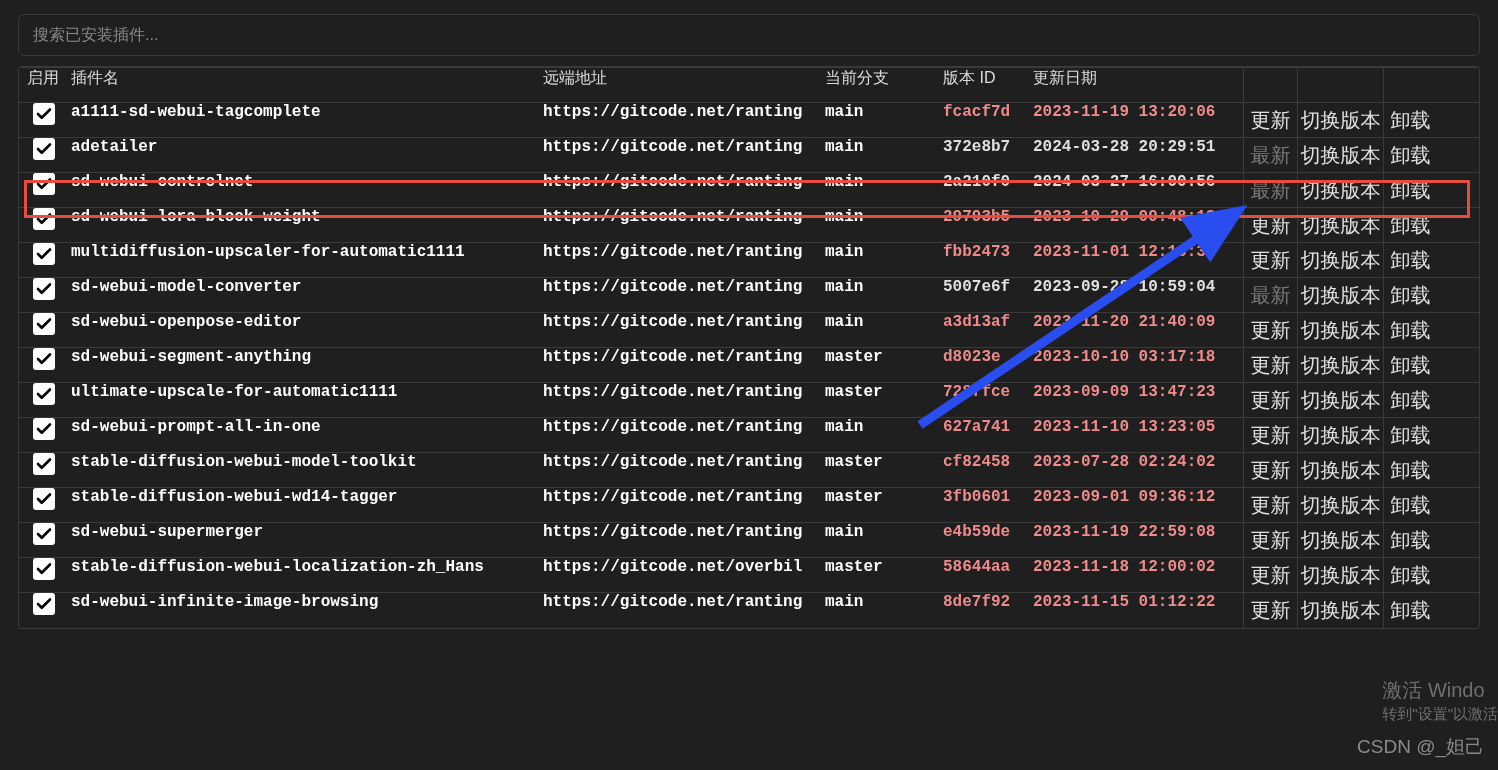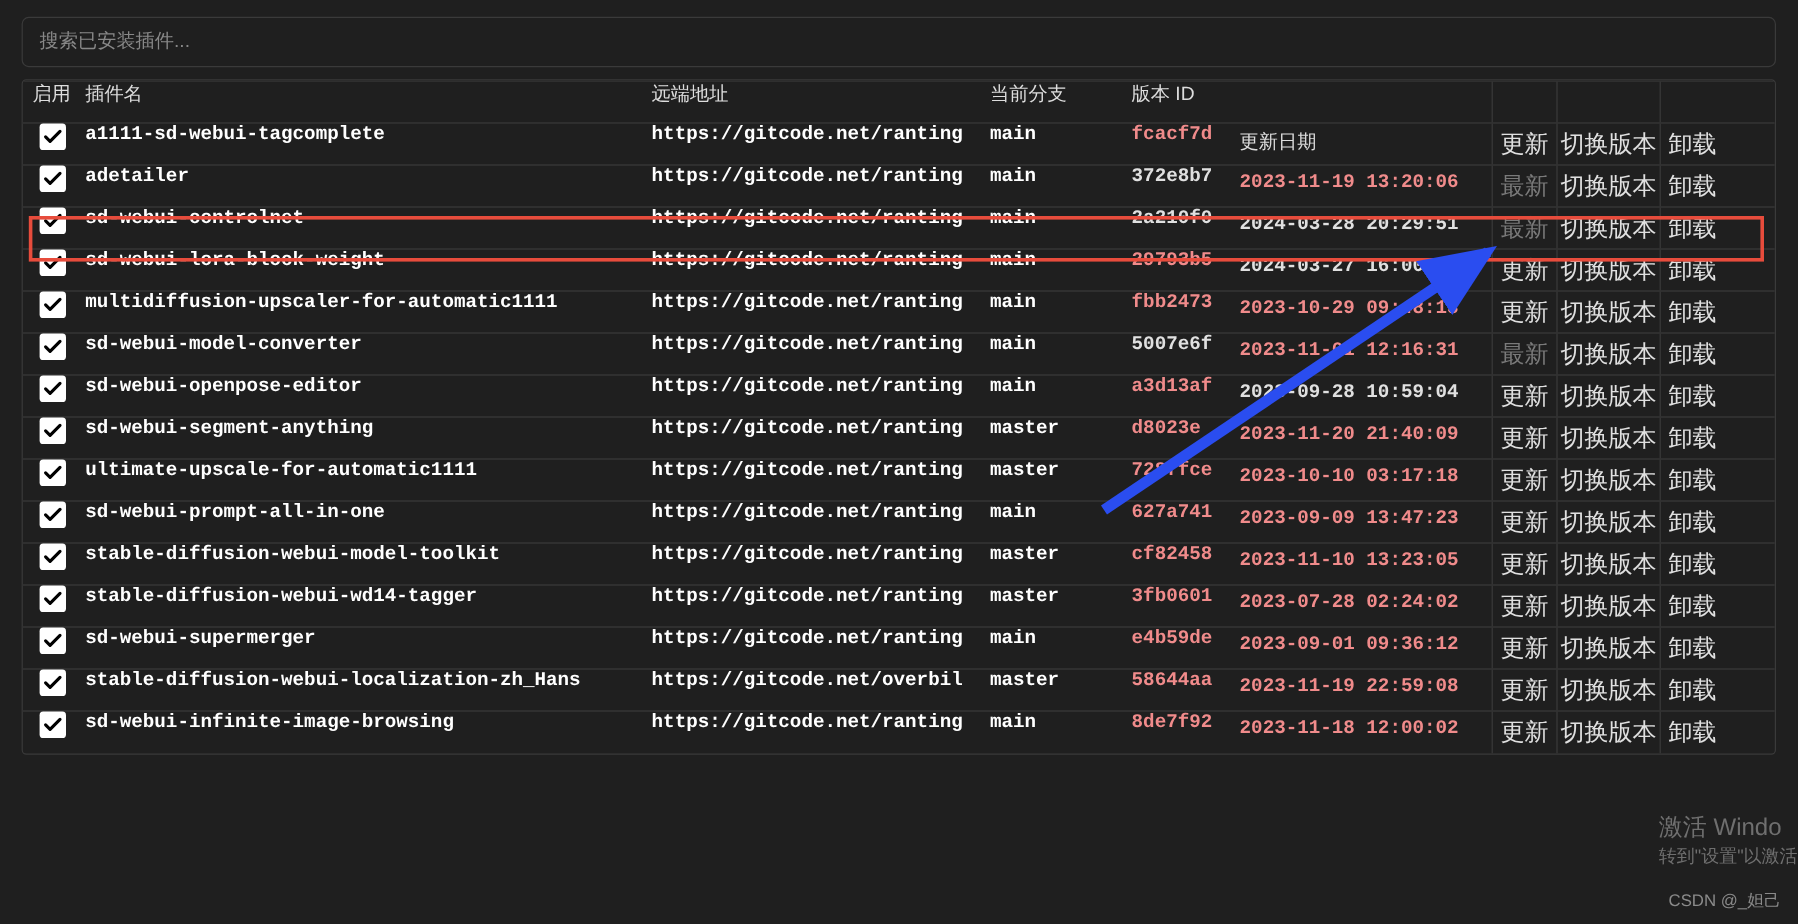--- a/index.html
+++ b/index.html
@@ -43,21 +43,21 @@
     background: #1f1f1f;
     font-size: 16px;
     color: #ddd;
     height: 36px;
   }
   .col-enable { width: 46px; padding-left: 8px; }
   .col-name   { width: 478px; padding-left: 6px; }
   .col-remote { width: 282px; }
   .col-branch { width: 118px; }
   .col-version{ width: 90px; }
-  .col-date   { width: 210px; margin-top: 40px; }
+  .col-date   { width: 210px; }
   .col-update { width: 54px; text-align: center; }
   .col-switch { width: 86px; text-align: center; }
   .col-remove { width: 54px; text-align: center; }
 
   .tbody .row {
     display: flex;
     align-items: flex-start;
     border-bottom: 1px solid #3a3a3a;
     height: 35px;
     position: relative;
@@ -141,21 +141,21 @@
     text-align: left;
     font-size: 20px;
     line-height: 1.35;
   }
   .watermark-win .sub { font-size: 15px; }
   .watermark-csdn {
     position: absolute;
     right: 14px;
     bottom: 10px;
     color: #8a8a8a;
-    font-size: 14px;
+    font-size: 19px;
   }
 </style>
 </head>
 <body>
 
 <div class="search-wrap">
   <input class="search-input" placeholder="搜索已安装插件..." style="">
 </div>
 
 <div class="table">

